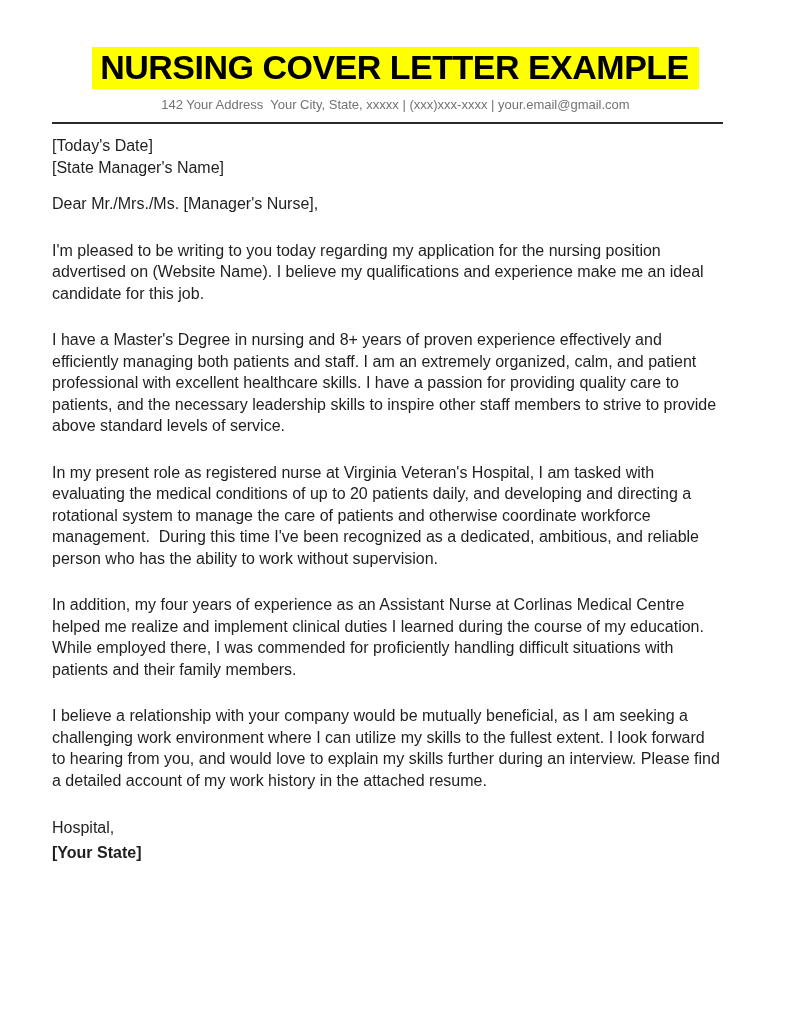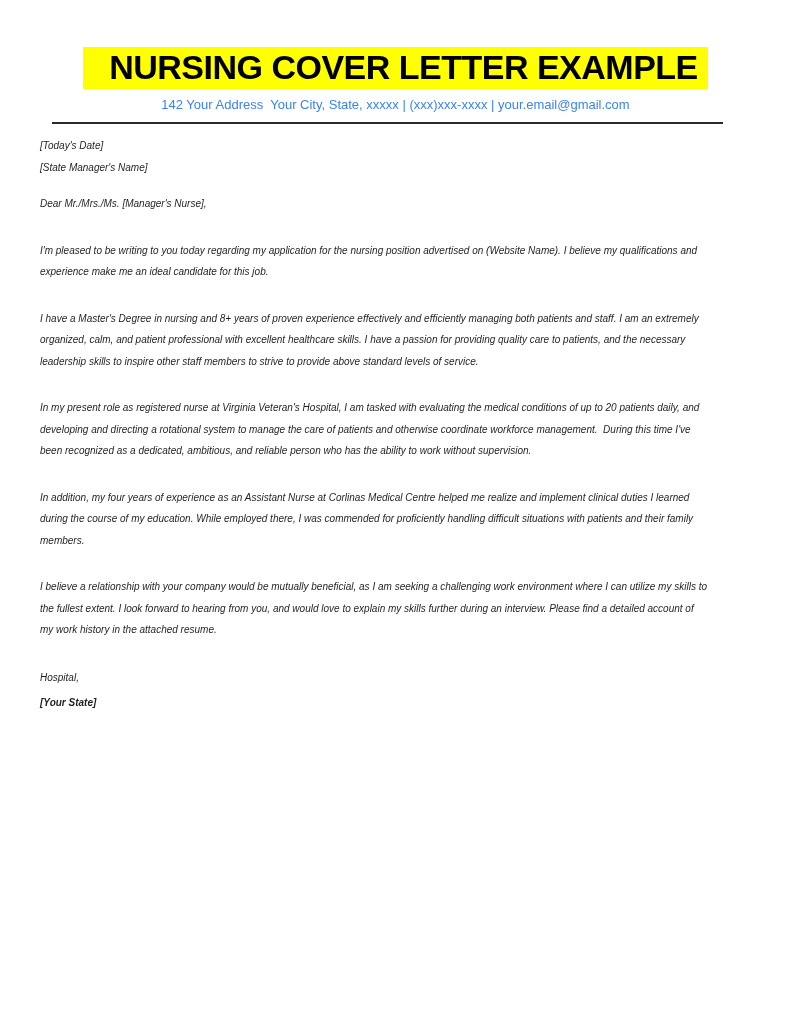--- a/index.html
+++ b/index.html
@@ -13,41 +13,40 @@
     overflow: hidden;
     position: relative;
   }
   .header { text-align: center; padding-top: 47px; }
   .title-highlight {
     display: inline-block;
     font-size: 34px;
     font-weight: bold;
     letter-spacing: -0.5px;
     color: #000000;
-    padding: 2px 10px 3px 26px;
+    padding: 2px 10px 3px 8px;
     line-height: 37px;
     white-space: nowrap;
   }
   .contact-line {
     margin-top: 8px;
     font-size: 13px;
-    color: #3b82f6;
+    color: #737373;
     white-space: pre-wrap;
   }
   .rule {
     border: none;
     border-top: 2.5px solid #2a2a2a;
     margin: 10px 68px 0 52px;
   }
   .body-text {
-    margin: 11px 68px 0 40px;
+    margin: 11px 68px 0 52px;
     width: 668px;
-    font-size: 10px;
+    font-size: 16px;
     line-height: 21.5px;
-    font-style: italic;
   }
   .block-date { margin-top: 9px; }
   .block-company { margin-top: 11px; }
   .salutation { margin-top: 15px; }
   .para { margin-top: 25px; white-space: pre-wrap; }
   .closing { margin-top: 26px; }
   .signature { font-weight: bold; margin-top: 3.5px; }
 </style>
 </head>
 <body>

